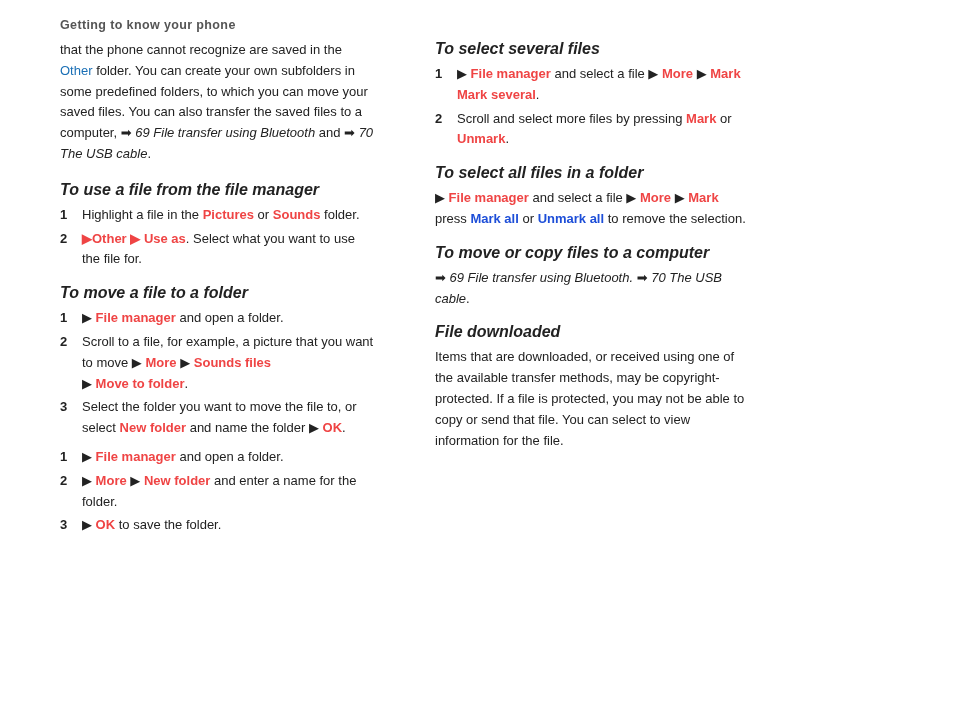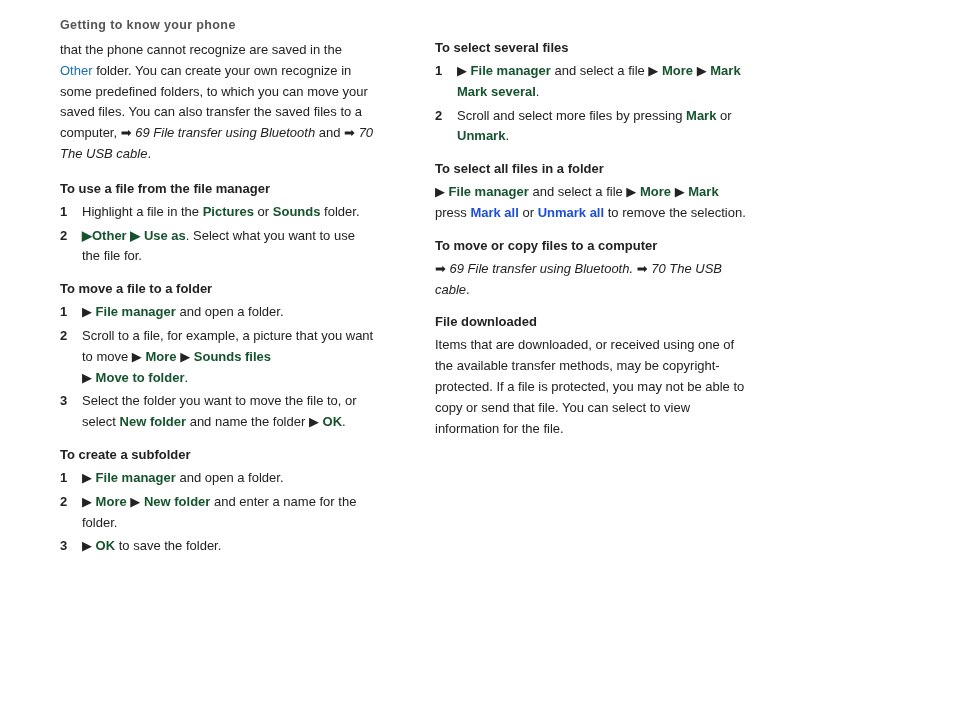--- a/index.html
+++ b/index.html
@@ -41,21 +41,22 @@
     }
     .intro-text {
       font-size: 13px;
       line-height: 1.6;
       margin-bottom: 16px;
     }
     .highlight {
       color: #1a6fb5;
     }
     .section-title {
-      font-size: 13px;
+      font-size: 16px;
+      font-style: italic;
       font-weight: bold;
       margin-bottom: 6px;
       margin-top: 14px;
     }
     .section-title:first-of-type {
       margin-top: 0;
     }
     .step-list {
       list-style: none;
       margin-bottom: 8px;
@@ -68,21 +69,21 @@
       margin-bottom: 3px;
     }
     .step-num {
       font-weight: bold;
       min-width: 14px;
     }
     .step-content {
       flex: 1;
     }
     .bold-link {
-      color: #14532d;
+      color: #ef4444;
       font-weight: bold;
     }
     .bold-black {
       font-weight: bold;
       color: #1d4ed8;
     }
     .section-body {
       font-size: 13px;
       line-height: 1.6;
       margin-bottom: 8px;
@@ -116,21 +117,21 @@
     <span>Getting to know your phone</span>
   </div>
 
   <div class="content-area">
 
     <div class="left-col">
 
       <p class="intro-text">
         <span>that the phone cannot recognize are saved in the</span>
         <span class="highlight">Other</span>
-        <span> folder. You can create your own recognize in some predefined folders, to which you can move your saved files. You can also transfer the saved files to a computer, </span><span>➡</span> <em><span>69 File transfer using Bluetooth</span></em> and <span>➡</span> <em><span>70 The USB cable</span></em>.
+        <span> folder. You can create your own subfolders in some predefined folders, to which you can move your saved files. You can also transfer the saved files to a computer, </span><span>➡</span> <em><span>69 File transfer using Bluetooth</span></em> and <span>➡</span> <em><span>70 The USB cable</span></em>.
       </p>
 
       <div class="section-title">To use a file from the file manager</div>
       <ol class="step-list">
         <li>
           <span class="step-num">1</span>
           <span class="step-content">Highlight a file in the <span class="bold-link">Pictures</span> or <span class="bold-link">Sounds</span> folder.</span>
         </li>
         <li>
           <span class="step-num">2</span>
@@ -147,21 +148,20 @@
         <li>
           <span class="step-num">2</span>
           <span class="step-content">Scroll to a file, for example, a picture that you want to move ▶ <span class="bold-link">More</span> ▶ <span class="bold-link">Sounds files</span><br>▶ <span class="bold-link">Move to folder</span>.</span>
         </li>
         <li>
           <span class="step-num">3</span>
           <span class="step-content">Select the folder you want to move the file to, or select <span class="bold-link">New folder</span> and name the folder ▶ <span class="bold-link">OK</span>.</span>
         </li>
       </ol>
 
-      <div class="section-title">To create a subfolder</div>
       <ol class="step-list">
         <li>
           <span class="step-num">1</span>
           <span class="step-content">▶ <span class="bold-link">File manager</span> and open a folder.</span>
         </li>
         <li>
           <span class="step-num">2</span>
           <span class="step-content">▶ <span class="bold-link">More</span> ▶ <span class="bold-link">New folder</span> and enter a name for the folder.</span>
         </li>
         <li>

